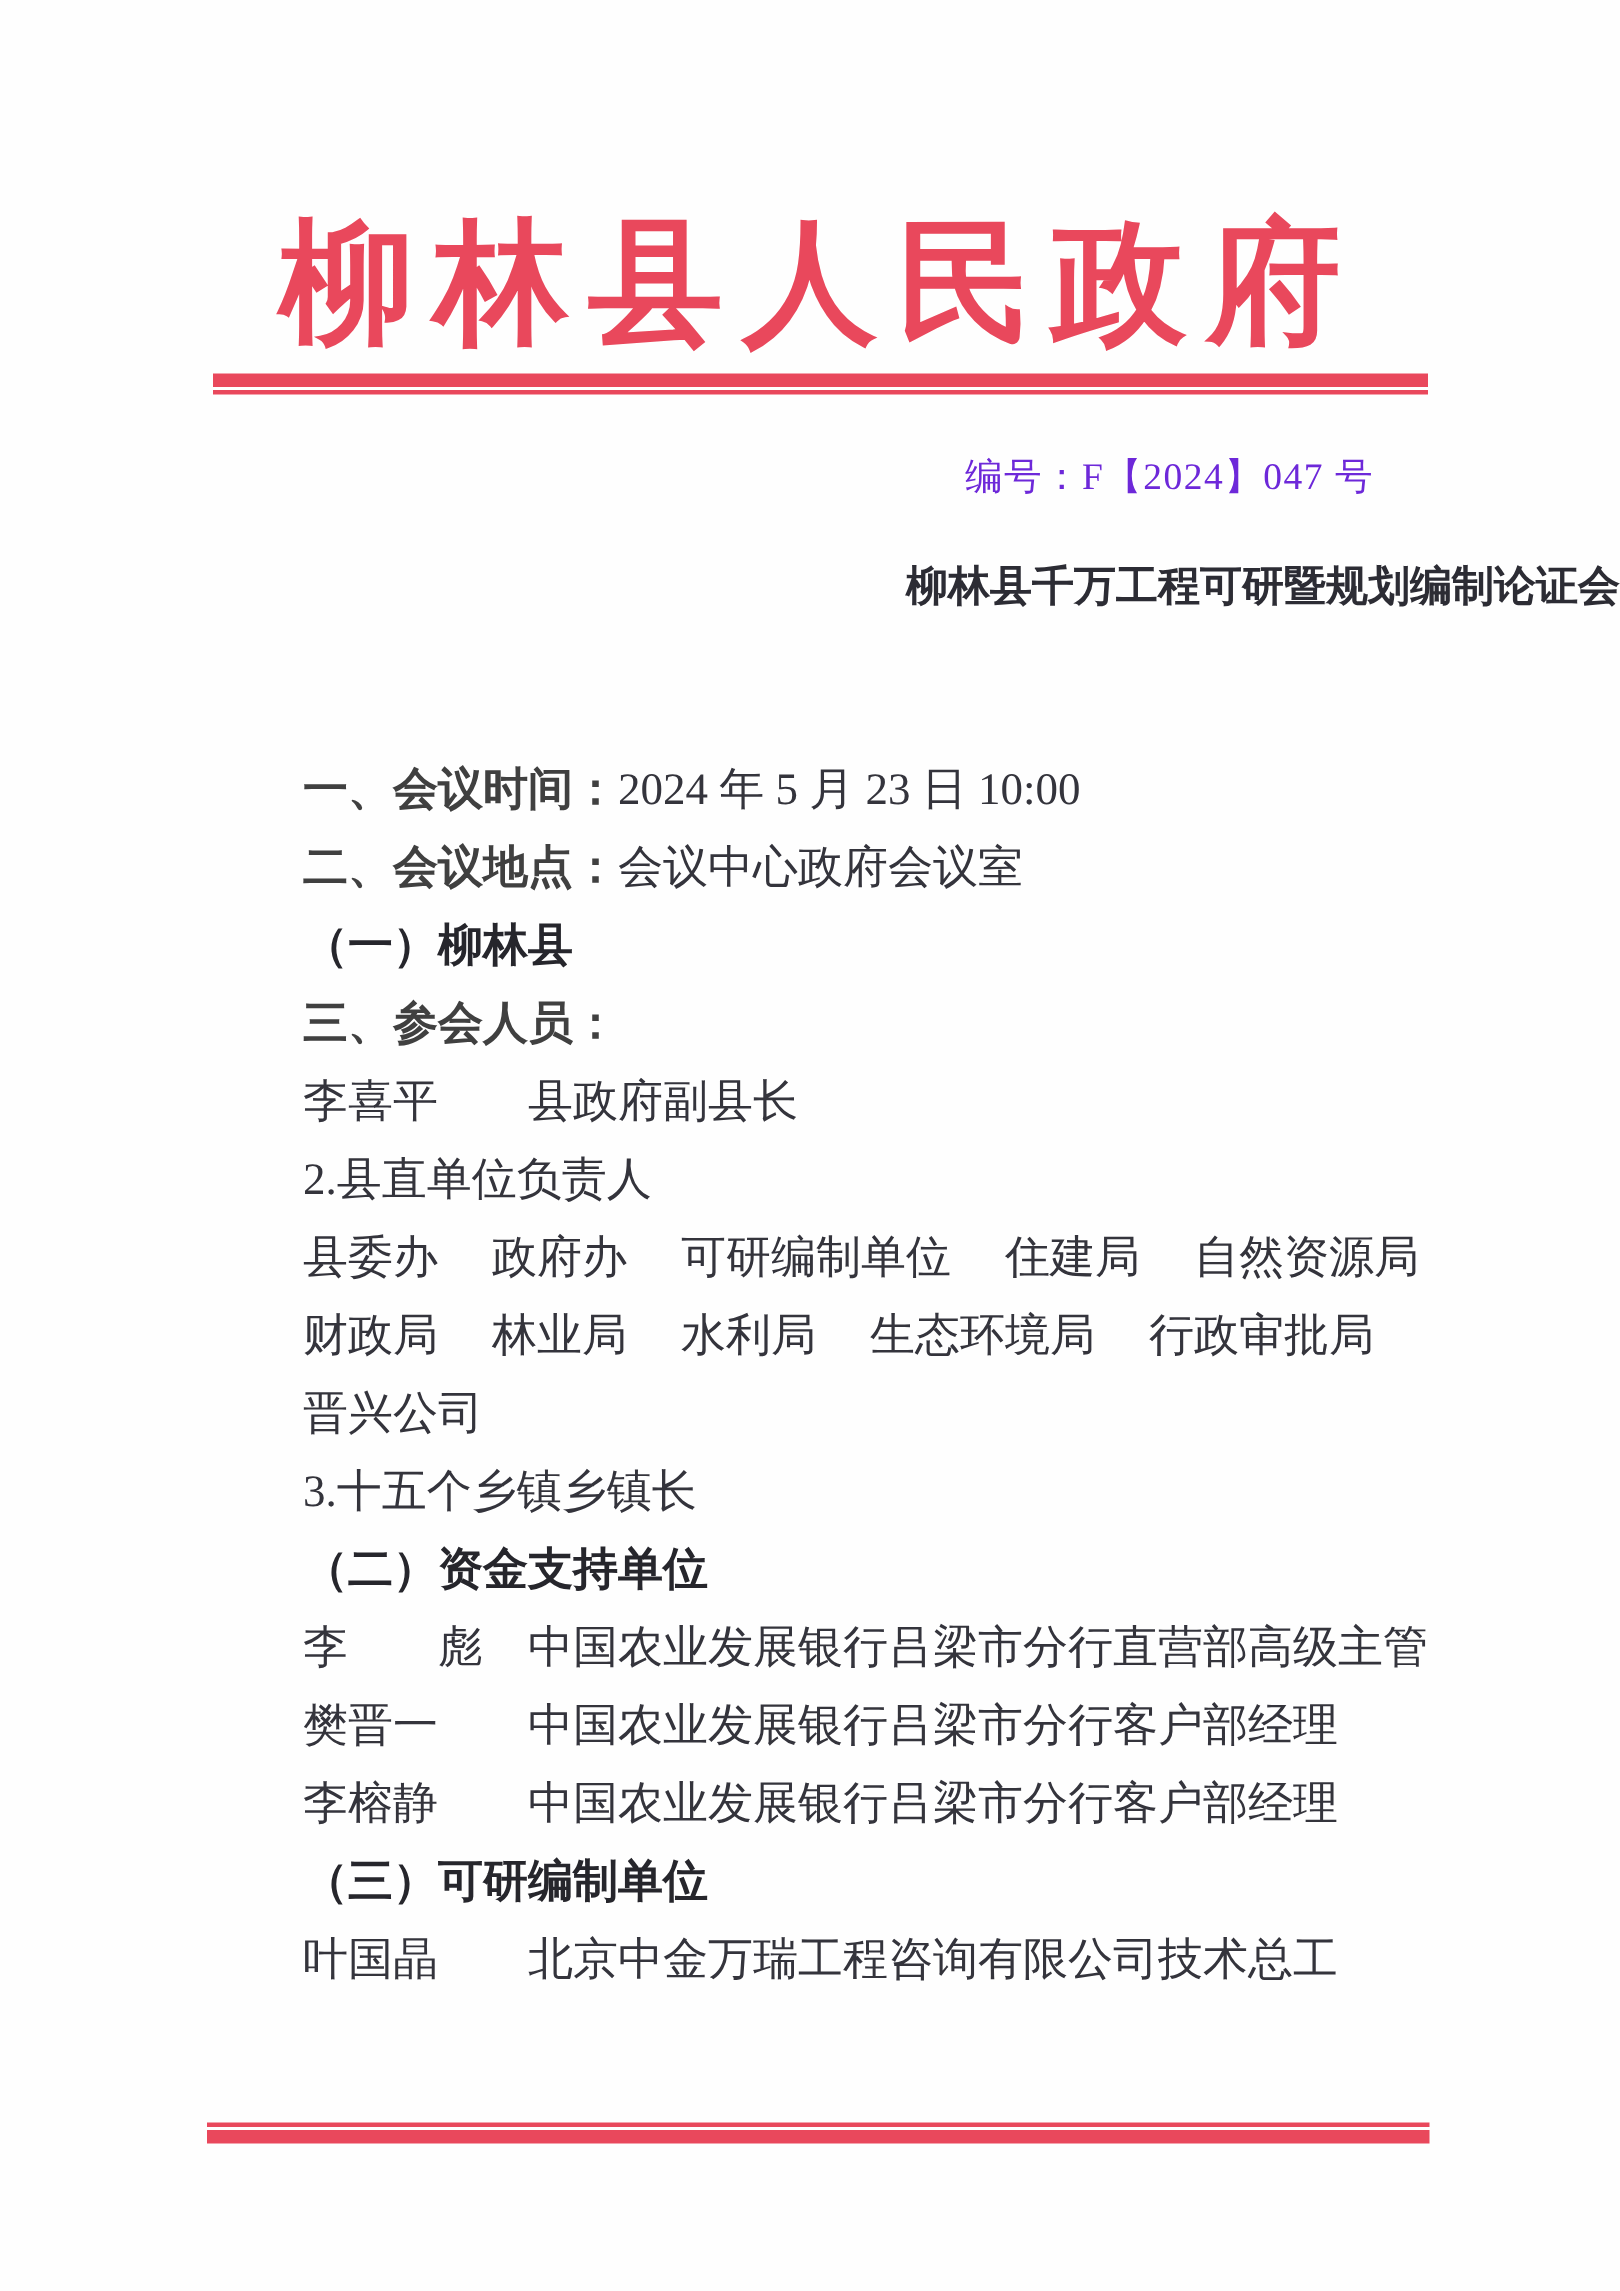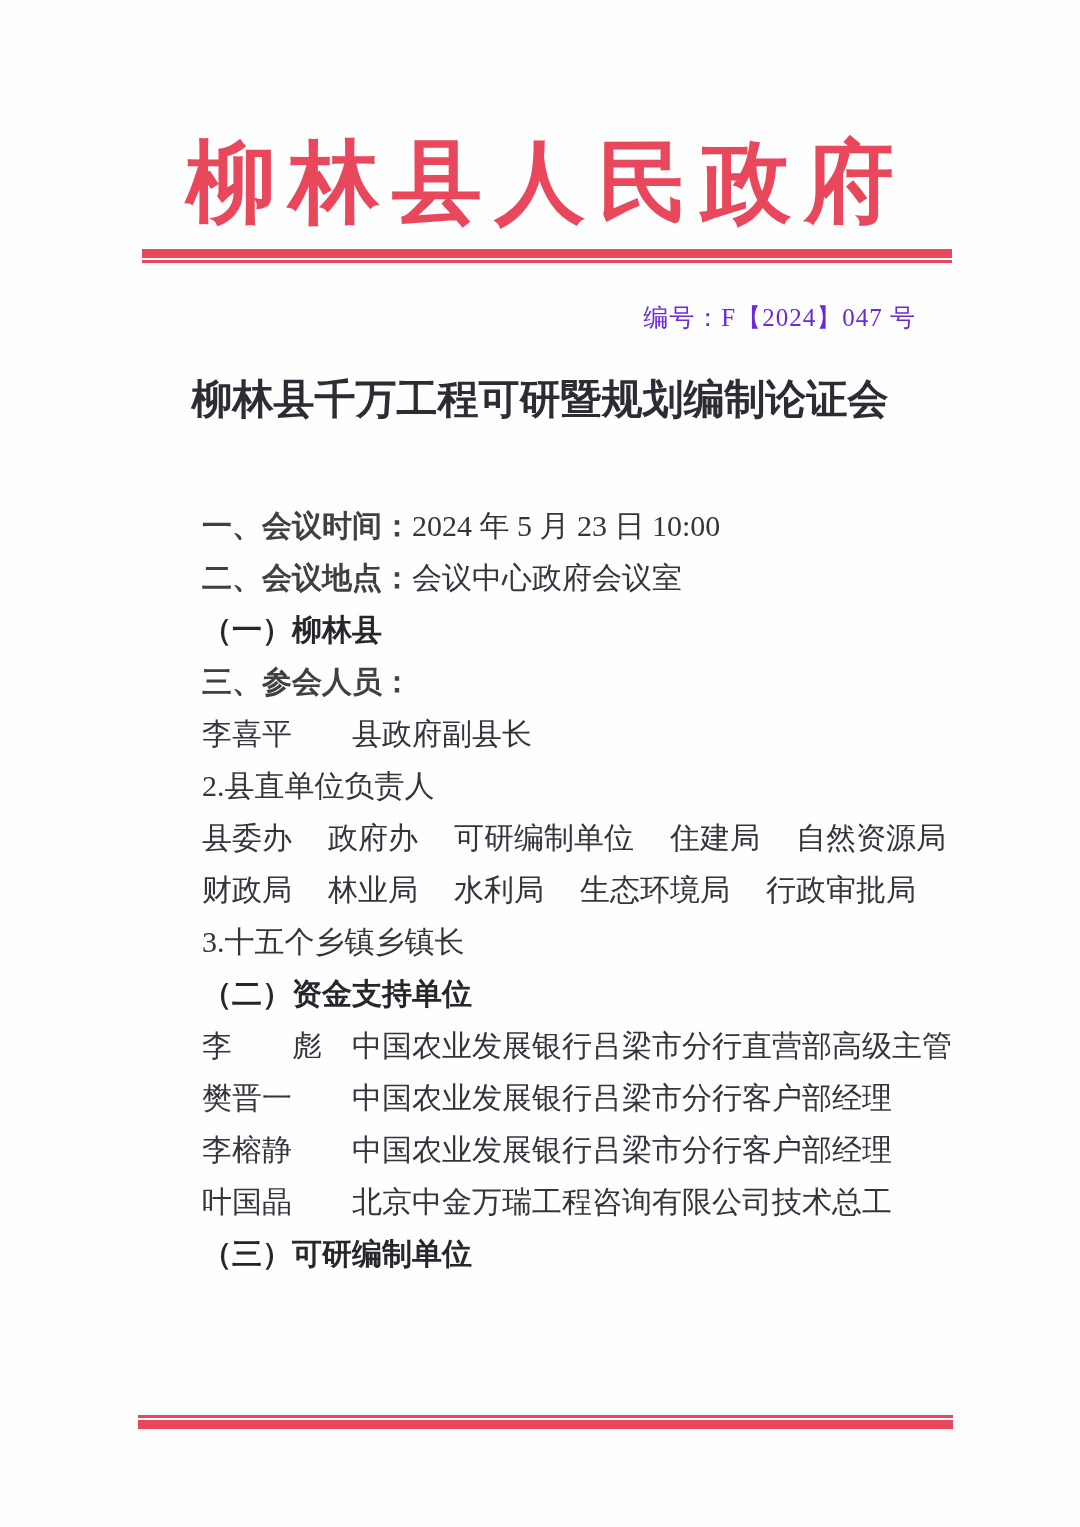--- a/index.html
+++ b/index.html
@@ -13,21 +13,21 @@
     width:1080px;height:1527px;
     margin:0 auto;
     background:#fefefe;
     overflow:hidden;
     font-family:"Liberation Serif","DejaVu Serif",serif;
   }
   
   .org-name{
     position:absolute;top:138px;left:0;width:100%;
     text-align:center;
-    font-family:Liberation Mono, monospace;
+    font-family:Liberation Serif, serif;
     font-weight:700;
     font-size:90px;line-height:1.15;
     letter-spacing:13px;padding-left:13px;box-sizing:border-box;
     color:var(--accent);
     white-space:nowrap;
   }
   .rule{position:absolute;left:142px;width:810px;}
   .rule .thick{height:9px;background:var(--accent);}
   .rule .gap{height:2px;background:#ffffff;}
   .rule .thin{height:3px;background:var(--accent);}
@@ -35,22 +35,22 @@
   .rule.footer-rule{top:1415px;left:138px;width:815px;}
 
   .doc-number{
     position:absolute;top:301px;right:164px;
     font-size:25px;color:#6d28d9;
     letter-spacing:1px;white-space:nowrap;
   }
 
   .doc-title{
     position:absolute;top:372px;left:0;width:100%;
-    text-align:center;
-    font-size:41px;font-weight:700;color:#2c2c34;
+    text-align:right;
+    font-size:28px;font-weight:700;color:#2c2c34;
     font-family:"Liberation Serif","DejaVu Serif",serif;
     white-space:nowrap;
   }
 
   
   .body-block{
     position:absolute;top:500px;left:202px;right:120px;
     font-size:30px;color:var(--text);
   }
   .line{
@@ -127,46 +127,47 @@
     </div>
 
     <div class="line units val">
       <span>财政局</span>
       <span>林业局</span>
       <span>水利局</span>
       <span>生态环境局</span>
       <span>行政审批局</span>
     </div>
 
+    <div class="line val">晋兴公司</div>
 
     <div class="line val">3.十五个乡镇乡镇长</div>
 
     <div class="line heading">（二）资金支持单位</div>
 
     <div class="line person val">
       <span class="name-col">李　　彪</span>
       <span>中国农业发展银行吕梁市分行直营部高级主管</span>
     </div>
 
     <div class="line person val">
       <span class="name-col">樊晋一</span>
       <span>中国农业发展银行吕梁市分行客户部经理</span>
     </div>
 
     <div class="line person val">
       <span class="name-col">李榕静</span>
       <span>中国农业发展银行吕梁市分行客户部经理</span>
     </div>
 
+    <div class="line heading">（三）可研编制单位</div>
+
     <div class="line person val">
       <span class="name-col">叶国晶</span>
       <span>北京中金万瑞工程咨询有限公司技术总工</span>
     </div>
-
-    <div class="line heading">（三）可研编制单位</div>
 
   </div>
 
   <div class="rule footer-rule">
     <div class="thin"></div>
     <div class="gap"></div>
     <div class="thick"></div>
   </div>
 
 </div>

